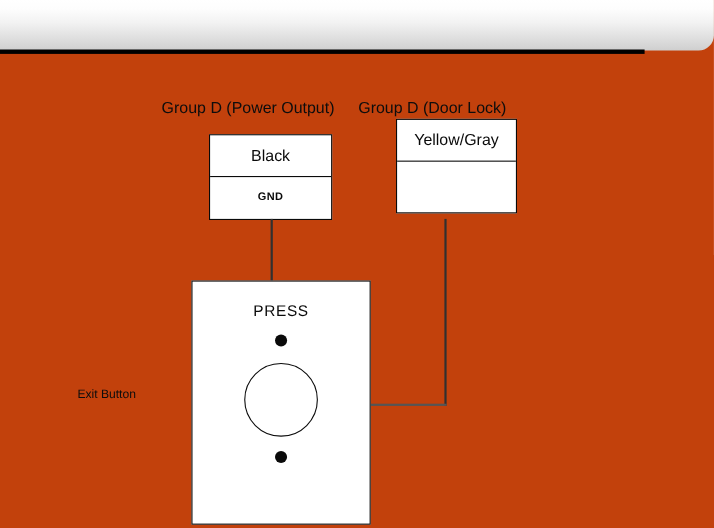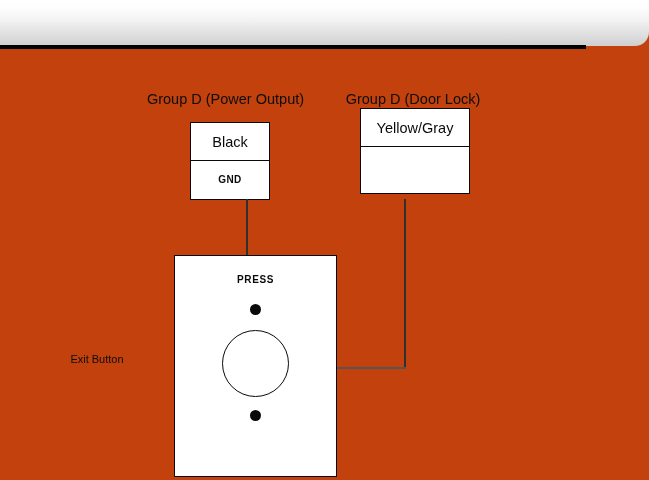--- a/index.html
+++ b/index.html
@@ -42,30 +42,30 @@
   
   .group-caption {
     position: absolute;
     font-size: 14.5px;
     color: #0d0d0d;
     white-space: nowrap;
     text-align: center;
     line-height: 18px;
   }
   #caption-power  { left: 118px; top: 90px; width: 215px; }
-  #caption-lock   { left: 338px; top: 90px; width: 150px; }
+  #caption-lock   { left: 318px; top: 90px; width: 150px; }
 
   
   .conn-box {
     position: absolute;
     border: 1.6px solid #0a0a0a;
     box-sizing: border-box;
     background: #ffffff;
   }
-  #box-power { left: 190px; top: 122px; width: 80px;  height: 78px; }
+  #box-power { left: 190px; top: 122px; width: 112px;  height: 78px; }
   #box-lock  { left: 360px; top: 108px; width: 110px; height: 86px; }
 
   .conn-cell {
     position: absolute;
     left: 0;
     width: 100%;
     display: flex;
     align-items: center;
     justify-content: center;
     box-sizing: border-box;
@@ -110,22 +110,22 @@
     height: 222px;
     border: 1.8px solid #0a0a0a;
     box-sizing: border-box;
     background: #ffffff;
   }
   .plate-text {
     position: absolute;
     left: 0;
     width: 100%;
     text-align: center;
-    font-weight: bold;
-    font-size: 10px;
+    font-weight: normal;
+    font-size: 14px;
     letter-spacing: 0.6px;
     color: #0a0a0a;
     white-space: nowrap;
   }
   #plate-press   { top: 18px; }
   #plate-toexit  { top: 173px; }
 
   .plate-dot {
     position: absolute;
     left: 50%;

